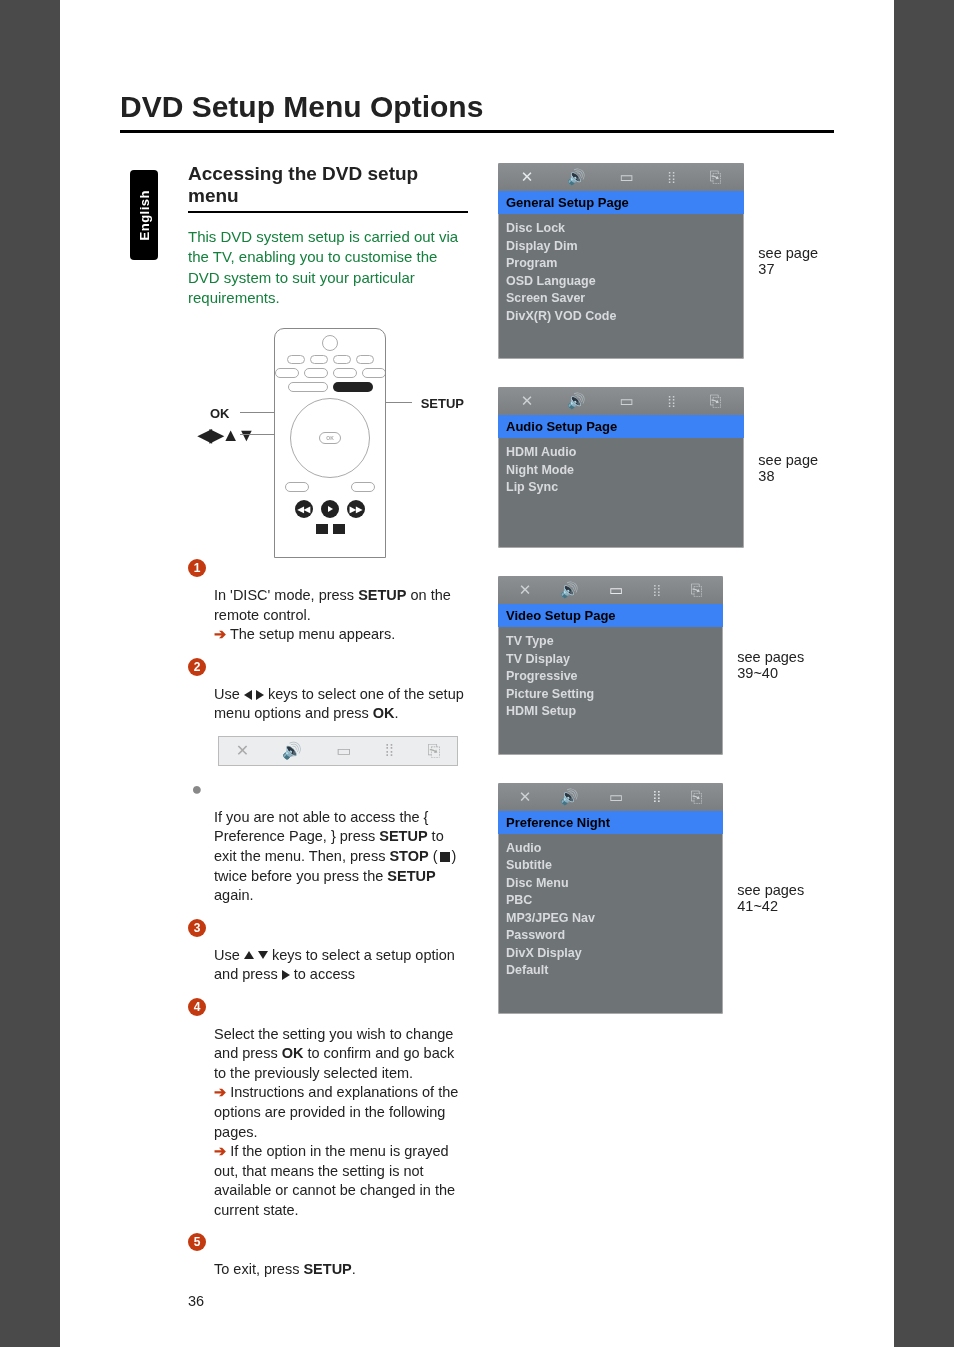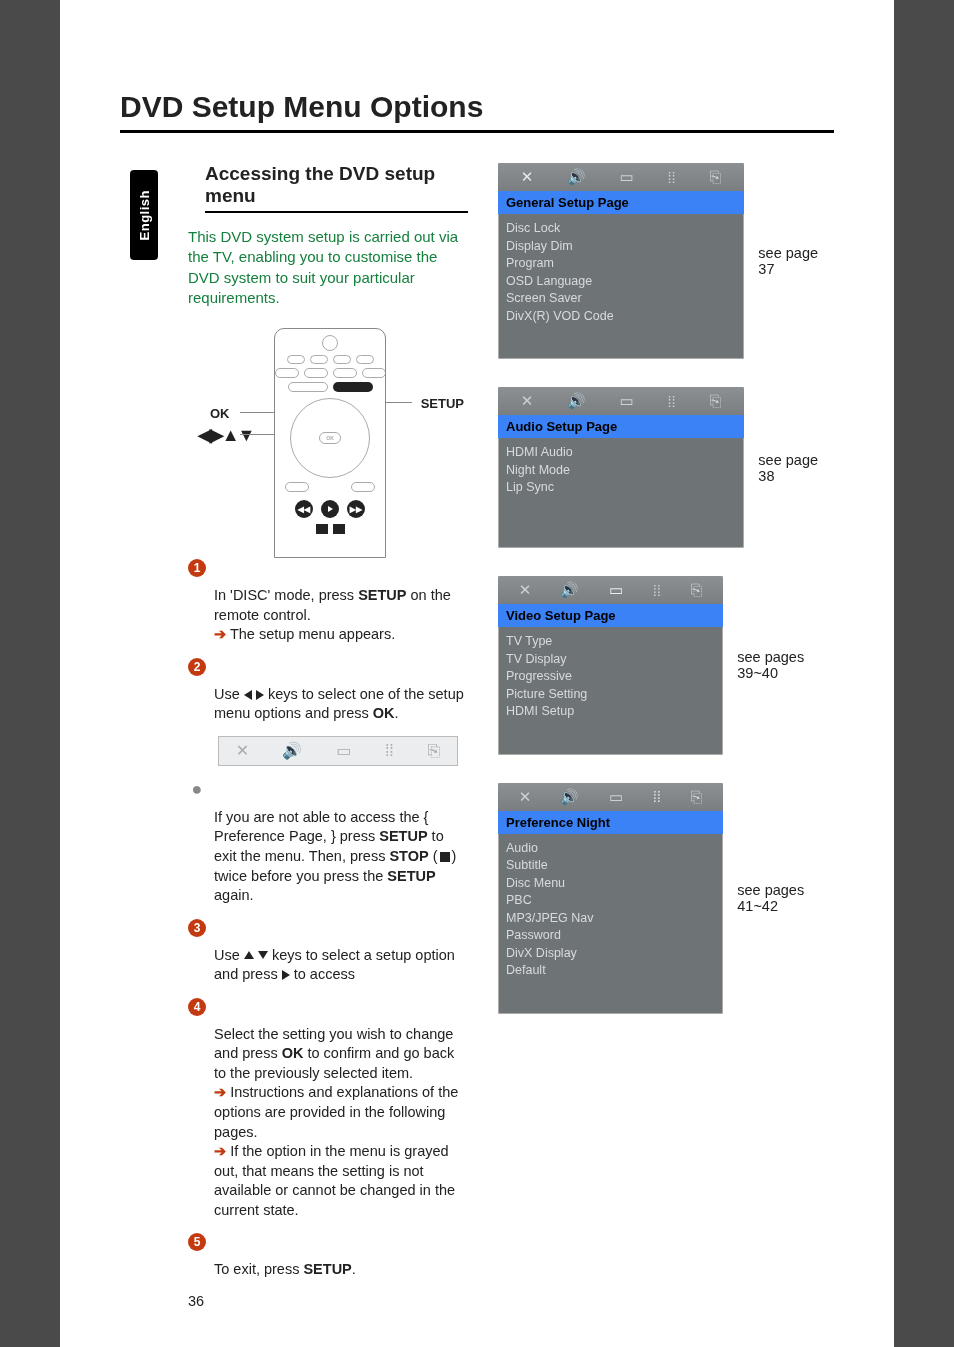--- a/index.html
+++ b/index.html
@@ -13,21 +13,21 @@
     display:flex; align-items:center; justify-content:center;
   }
   .lang-tab span {
     color:#fff; font-weight:700; font-size:13px;
     writing-mode:vertical-rl; transform:rotate(180deg); letter-spacing:.5px;
   }
   .columns { display:flex; gap:30px; margin-top:30px; padding-left:68px; }
   .col-left { width:320px; }
   .col-right { width:430px; display:flex; flex-direction:column; gap:28px; }
 
-  .section-title { font-size:19px; font-weight:700; color:#222; border-bottom:2px solid #000; padding-bottom:4px; margin-bottom:14px;margin-left:17px; }
+  .section-title { font-size:19px; font-weight:700; color:#222; border-bottom:2px solid #000; padding-bottom:4px; margin-bottom:14px; }
   .para { font-size:15px; color:#15803d; line-height:1.35; margin-bottom:20px; }
 
   
   .remote-wrap { position:relative; width:280px; height:230px; font-size:13px; font-weight:700; color:#222; }
   .remote-body {
     position:absolute; left:86px; top:0; width:112px; height:230px;
     border:1px solid #888; border-radius:10px 10px 0 0; background:#fff; overflow:hidden;
     padding:6px 6px 0 6px; display:flex; flex-direction:column; align-items:center; gap:4px;
   }
   .remote-row { display:flex; gap:5px; }
@@ -83,21 +83,21 @@
     height:28px; background:linear-gradient(#8c9093,#7a7e81);
     display:flex; align-items:center; justify-content:space-around; padding:0 6px;
   }
   .panel .tabs span { color:#cfd1d3; font-size:15px; }
   .panel .tabs .wrench { color:#e8e9ea; }
   .panel .head {
     background:#3b82f6; color:#000; font-weight:700; font-size:13px;
     padding:4px 8px;
   }
   .panel .list { padding:6px 8px 34px 8px; min-height:110px; }
-  .panel .list .item { color:#d8dadd; font-size:12.5px; font-weight:400; line-height:1.4; }
+  .panel .list .item { color:#d8dadd; font-size:12.5px; font-weight:700; line-height:1.4; }
   .pageref { font-size:14.5px; color:#222; }
 
   .page-num {
     position:absolute; bottom:38px; left:128px; font-size:14.5px; color:#222;
   }
 
   
   .b { font-weight:700; }
   .tri-right { display:inline-block; width:0; height:0; border-left:8px solid #222; border-top:5px solid transparent; border-bottom:5px solid transparent; vertical-align:-1px; }
   .tri-left { display:inline-block; width:0; height:0; border-right:8px solid #222; border-top:5px solid transparent; border-bottom:5px solid transparent; vertical-align:-1px; }

